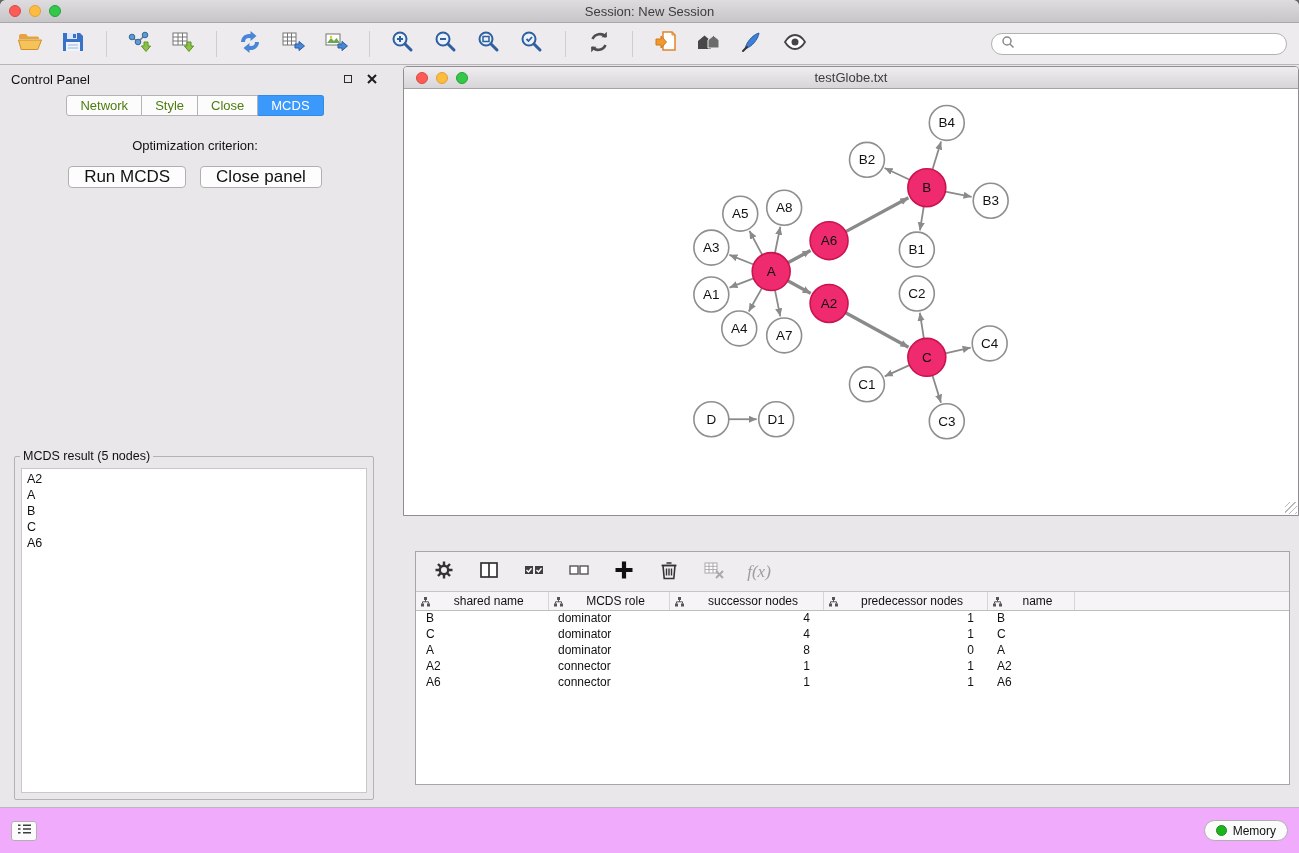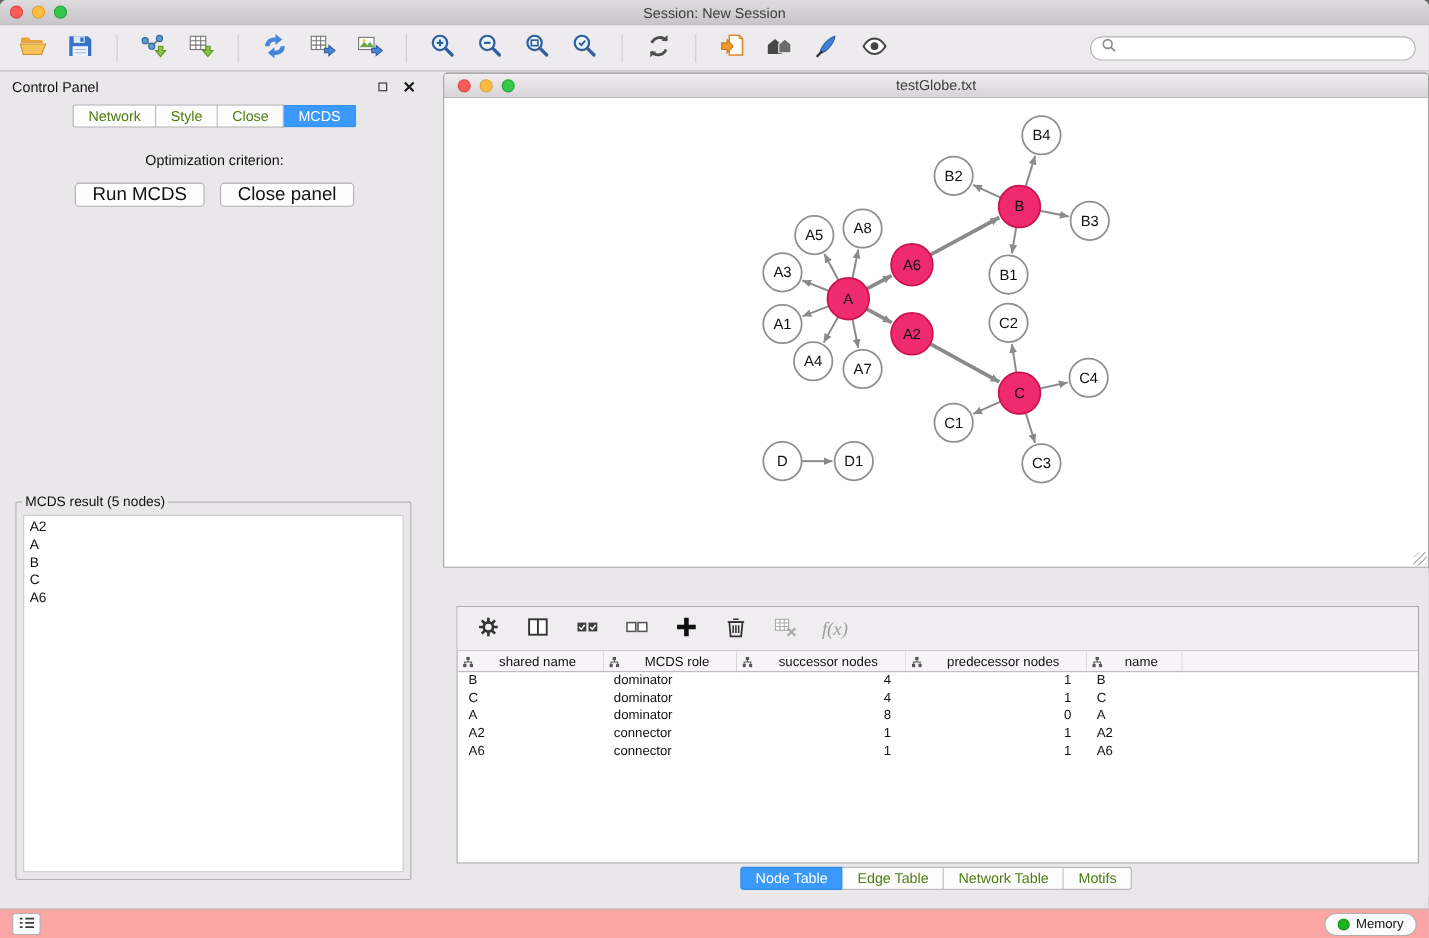--- a/index.html
+++ b/index.html
@@ -68,21 +68,21 @@
   .table-scroll { flex:1; overflow:hidden; }
   table.node-table { border-collapse:collapse; table-layout:fixed; width:100%; font-size:12px; color:#111; }
   .node-table thead th { height:18px; background:#f6f4f6; border-bottom:1px solid #bfbdbf; border-right:1px solid #d6d4d6; font-weight:normal; text-align:center; position:relative; padding:0 4px 0 18px; white-space:nowrap; overflow:hidden; }
   .node-table thead th.filler { border-right:none; padding:0; }
   .col-icon { position:absolute; left:5px; top:4px; }
   .node-table td { height:16px; padding:0 10px; white-space:nowrap; overflow:hidden; }
   .node-table td.num { text-align:right; padding-right:13px; }
   .tp-tabs { position:absolute; bottom:6px; left:0; right:0; display:flex; justify-content:center; }
 
   
-  .statusbar { position:absolute; left:0; right:0; bottom:0; height:27px; background:#fca5a5; border-top:1px solid #bab8ba; display:flex; align-items:center; padding:0 11px; }
+  .statusbar { position:absolute; left:0; right:0; bottom:0; height:46px; background:#f0abfc; border-top:1px solid #bab8ba; display:flex; align-items:center; padding:0 11px; }
   .list-btn { width:26px; height:20px; background:#fbfbfb; border:1px solid #b1afb1; border-radius:3px; display:flex; align-items:center; justify-content:center; }
   .memory-btn { margin-left:auto; height:21px; padding:0 11px; background:#fbfbfb; border:1px solid #b1afb1; border-radius:11px; display:flex; align-items:center; gap:6px; font-size:12px; color:#111; font-family:"Liberation Sans",sans-serif; }
   .mem-dot { width:11px; height:11px; border-radius:50%; background:#1db31d; border:1px solid #139313; }
 </style>
 </head>
 <body>
 
 <div class="app">
 
   <div class="titlebar">
@@ -520,26 +520,20 @@
                   <td>connector</td>
                   <td class="num">1</td>
                   <td class="num">1</td>
                   <td>A6</td>
                   <td></td>
                 </tr>
               </tbody>
           </table>
         </div>
       </div>
-      <div class="tp-tabs seg-tabs" style="margin-top:0">
-          <div class="seg-tab active">Node Table</div>
-          <div class="seg-tab">Edge Table</div>
-          <div class="seg-tab">Network Table</div>
-          <div class="seg-tab">Motifs</div>
-        </div>
     </div>
 
   </div>
 
   <div class="statusbar">
     <button class="list-btn">
         <span><svg width="15" height="12" viewBox="0 0 15 12">
             <g stroke="#3d3d3d" stroke-width="1.6">
               <path d="M1 2.2h2.5M6 2.2h8M1 6h2.5M6 6h8M1 9.8h2.5M6 9.8h8"></path>
             </g>

